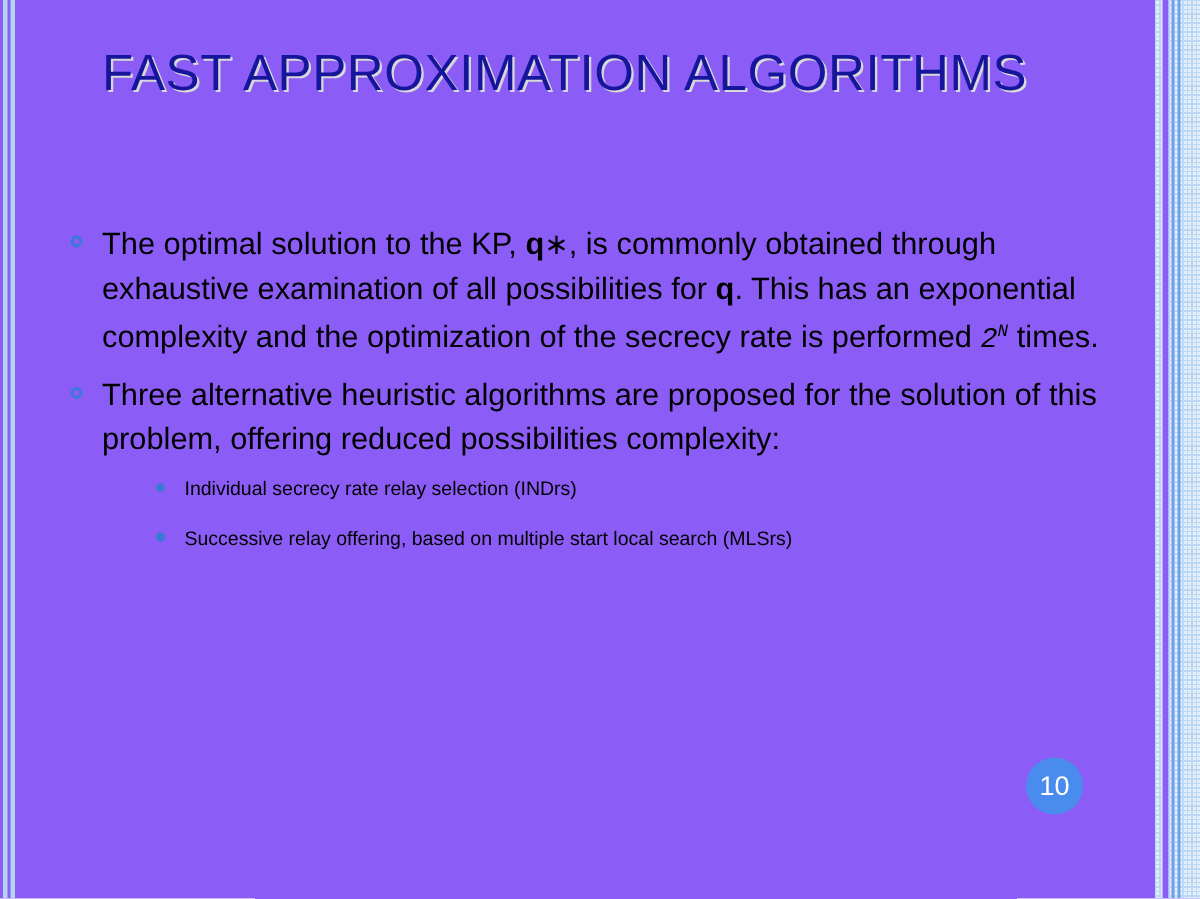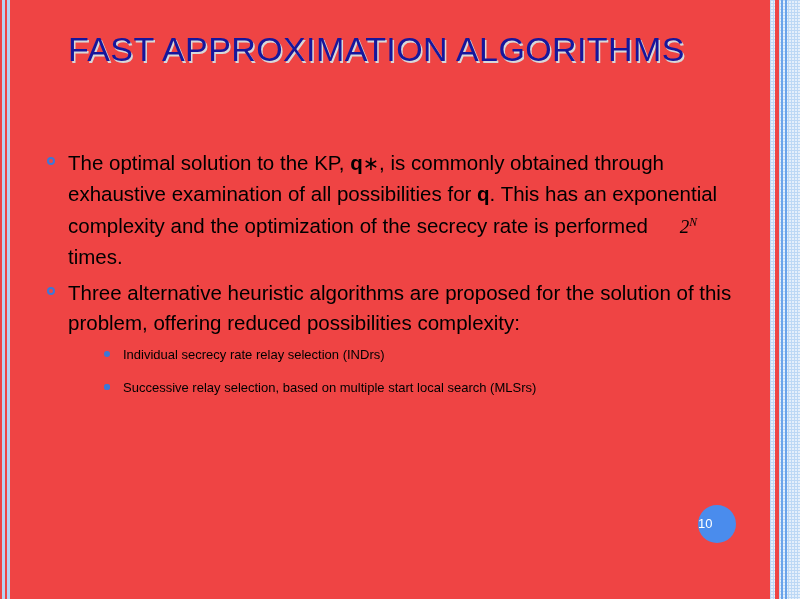--- a/index.html
+++ b/index.html
@@ -7,21 +7,21 @@
     padding: 0;
     background: #ffffff;
   }
   body {
     font-family: "Liberation Sans", sans-serif;
   }
   #slide {
     position: relative;
     width: 800px;
     height: 599px;
-    background: #ef4444;
+    background: #8b5cf6;
     overflow: hidden;
   }
 
   
   #left-rule-outer {
     position: absolute;
     left: 2px;
     top: 0;
     width: 3px;
     height: 599px;
@@ -126,47 +126,46 @@
     left: 2px;
     top: 10px;
     width: 6px;
     height: 6px;
     background: #3c78d8;
     border-radius: 50%;
   }
 
   .b { font-weight: bold; }
   .mathvar {
-    font-family: Liberation Serif, serif;
+    font-family: Liberation Mono, monospace;
     font-style: italic;
     font-size: 19px;
-    margin-left: 26px;
   }
   .mathvar sup {
     font-size: 0.62em;
     font-style: italic;
   }
   .starsym {
     font-family: "DejaVu Sans", sans-serif;
     font-size: 0.95em;
   }
 
   
   #page-badge {
     position: absolute;
-    left: 698px;
+    left: 684px;
     top: 505px;
     width: 38px;
     height: 38px;
     border-radius: 50%;
     background: #4a8ced;
     color: #ffffff;
-    font-size: 13px;
+    font-size: 18px;
     line-height: 38px;
-    text-align: left;
+    text-align: center;
   }
 </style>
 </head>
 <body>
 
 <div id="slide">
 
   <div id="left-rule-outer"></div>
   <div id="left-rule-inner"></div>
 
@@ -193,21 +192,21 @@
       <div class="sublist">
         <div class="lvl2">
           <span class="mark"></span>
           <span>Individual secrecy rate relay selection (INDrs)</span>
         </div>
         <div class="lvl2">
           <span class="mark"></span>
         </div>
         <div class="lvl2">
           <span class="mark"></span>
-          <span>Successive relay selection, based on multiple start local search (MLSrs)</span>
+          <span>Successive relay offering, based on multiple start local search (MLSrs)</span>
         </div>
       </div>
     </div>
 
   </div>
 
   <div id="page-badge">10</div>
 
 </div>
 

